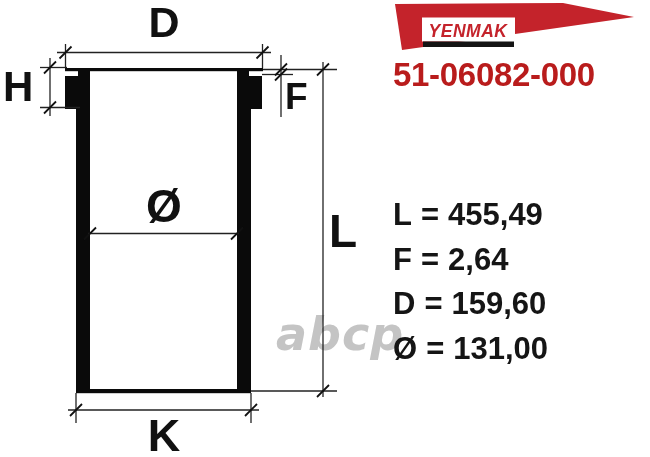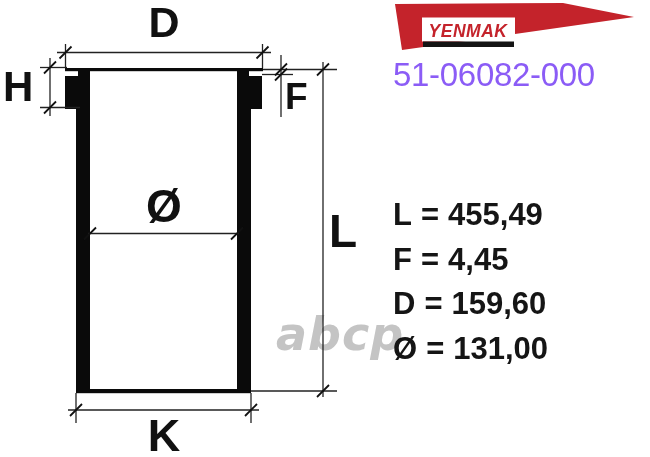--- a/index.html
+++ b/index.html
@@ -41,25 +41,25 @@
   .lbl-h  { left: 3px;   top: 66px;  font-size: 42px; }
   .lbl-f  { left: 285px; top: 78px;  font-size: 37px; }
   .lbl-l  { left: 329px; top: 208px; font-size: 46px; }
   .lbl-o  { left: 138px; top: 183px; width: 52px; text-align: center; font-size: 46px; }
   .lbl-k  { left: 138px; top: 413px; width: 52px; text-align: center; font-size: 45px; }
   .part-numbers {
     position: absolute;
     left: 393px;
     top: 54px;
     z-index: 3;
-    font-weight: 400;
+    font-weight: 700;
     font-size: 33px;
     line-height: 42px;
     letter-spacing: -0.3px;
-    color: #8b5cf6;
+    color: #b91c1c;
     white-space: nowrap;
   }
   .spec-list {
     position: absolute;
     left: 393px;
     top: 193px;
     z-index: 3;
     font-weight: 700;
     font-size: 31px;
     line-height: 44.5px;
@@ -142,18 +142,18 @@
   <div class="dim-label lbl-l">L</div>
   <div class="dim-label lbl-o">Ø</div>
   <div class="dim-label lbl-k">K</div>
 
   <div class="part-numbers">
     <div>51-06082-000</div>
   </div>
 
   <div class="spec-list">
     <div class="spec-row"><span>L</span><span class="sep">=</span><span>455,49</span></div>
-    <div class="spec-row"><span>F</span><span class="sep">=</span><span>4,45</span></div>
+    <div class="spec-row"><span>F</span><span class="sep">=</span><span>2,64</span></div>
     <div class="spec-row"><span>D</span><span class="sep">=</span><span>159,60</span></div>
     <div class="spec-row"><span>Ø</span><span class="sep">=</span><span>131,00</span></div>
   </div>
 
 </div>
 
 </body></html>

